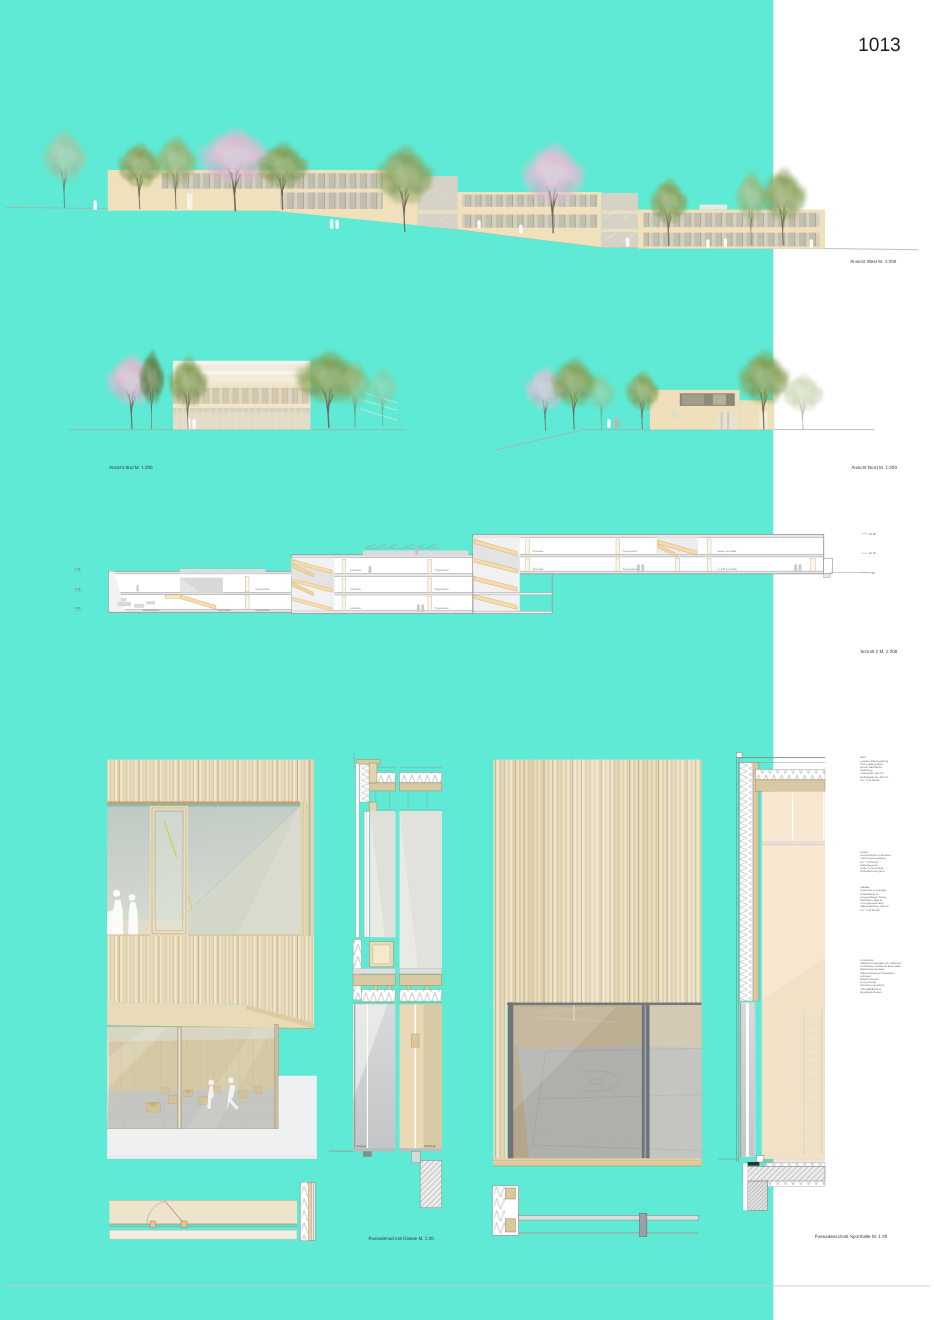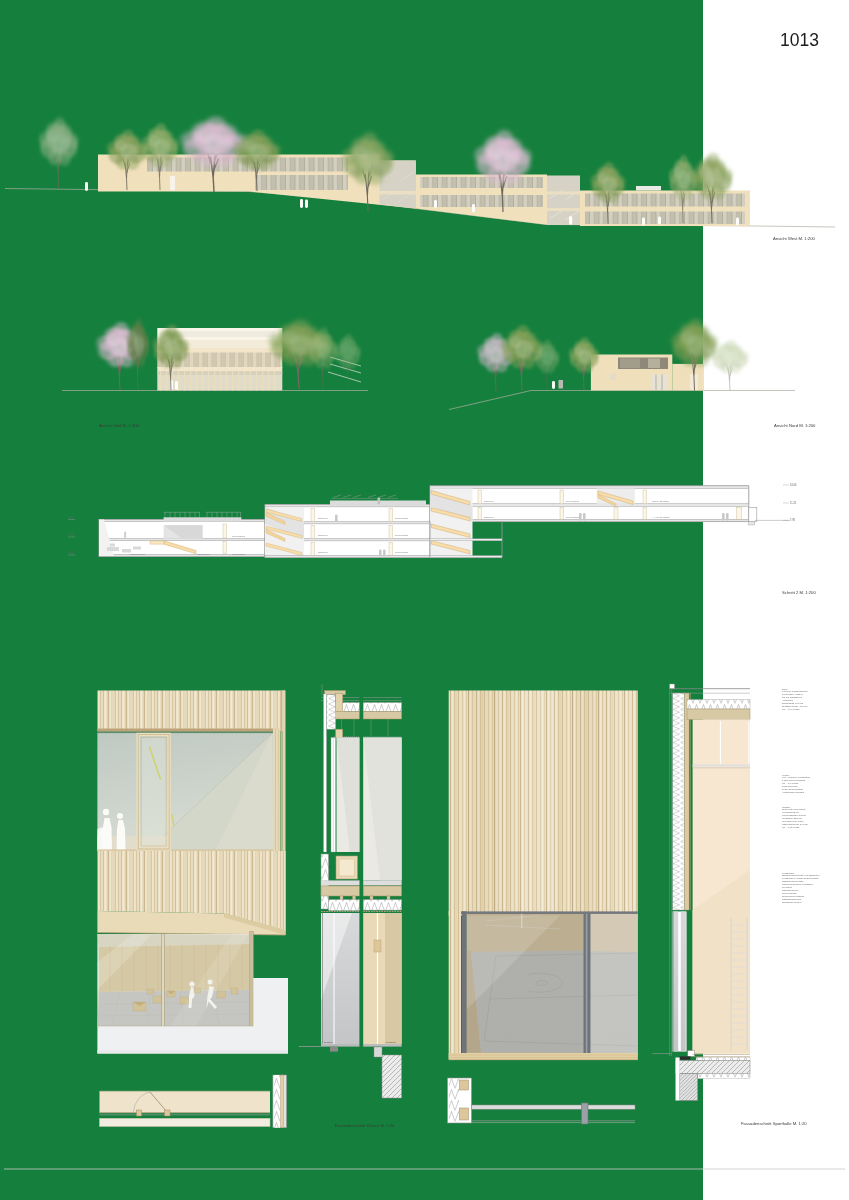--- a/index.html
+++ b/index.html
@@ -1,17 +1,17 @@
 <!DOCTYPE html>
 <html><head>
 <meta charset="utf-8">
 <style>
 html,body{margin:0;padding:0;background:#ffffff;width:849px;height:1200px;overflow:hidden;}
 body{font-family:"Liberation Sans", sans-serif;}
-#board{position:relative;width:703px;height:1200px;background:#15803d;}
+#board{position:relative;width:703px;height:1200px;background:#5eead4;}
 svg{position:absolute;top:0;left:0;}
 </style>
 </head>
 <body>
 <div id="board">
 <svg width="849" height="1200" viewBox="0 0 849 1200">
 <defs>
 <pattern id="wood1" width="18" height="400" patternUnits="userSpaceOnUse">
  <rect width="18" height="400" fill="#eadfc2"></rect>
  <rect x="0" width="0.9" height="400" fill="#c9b389"></rect>

